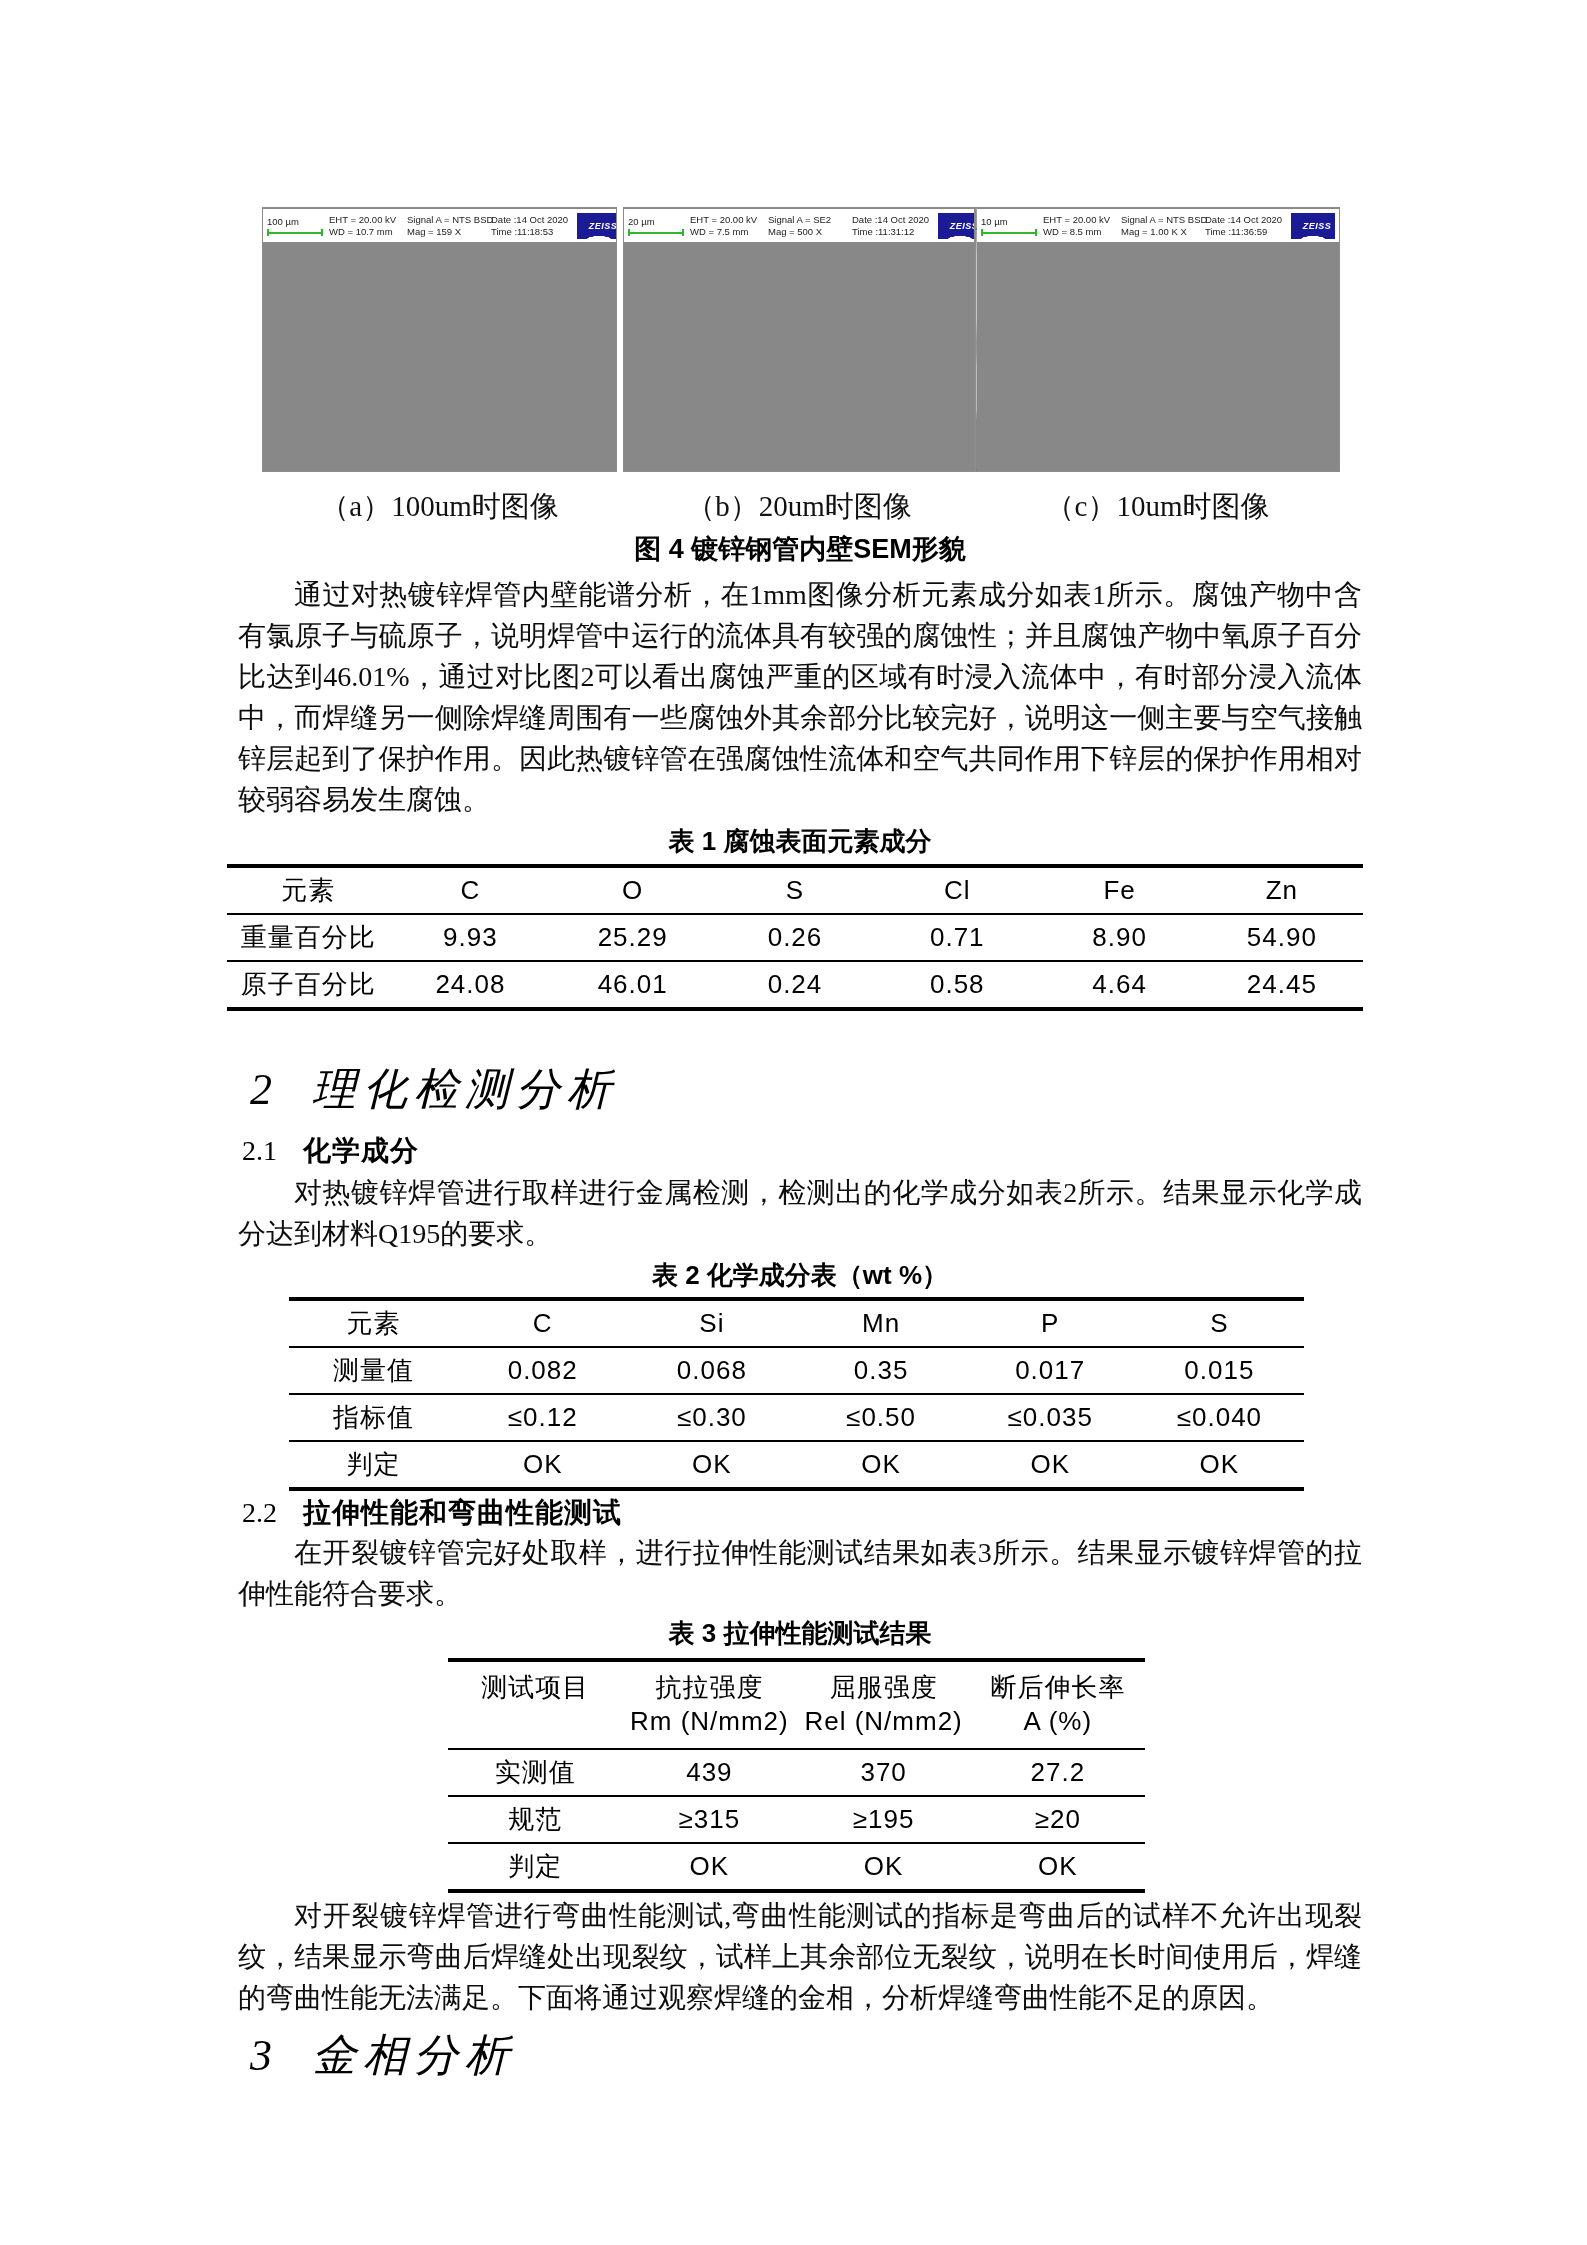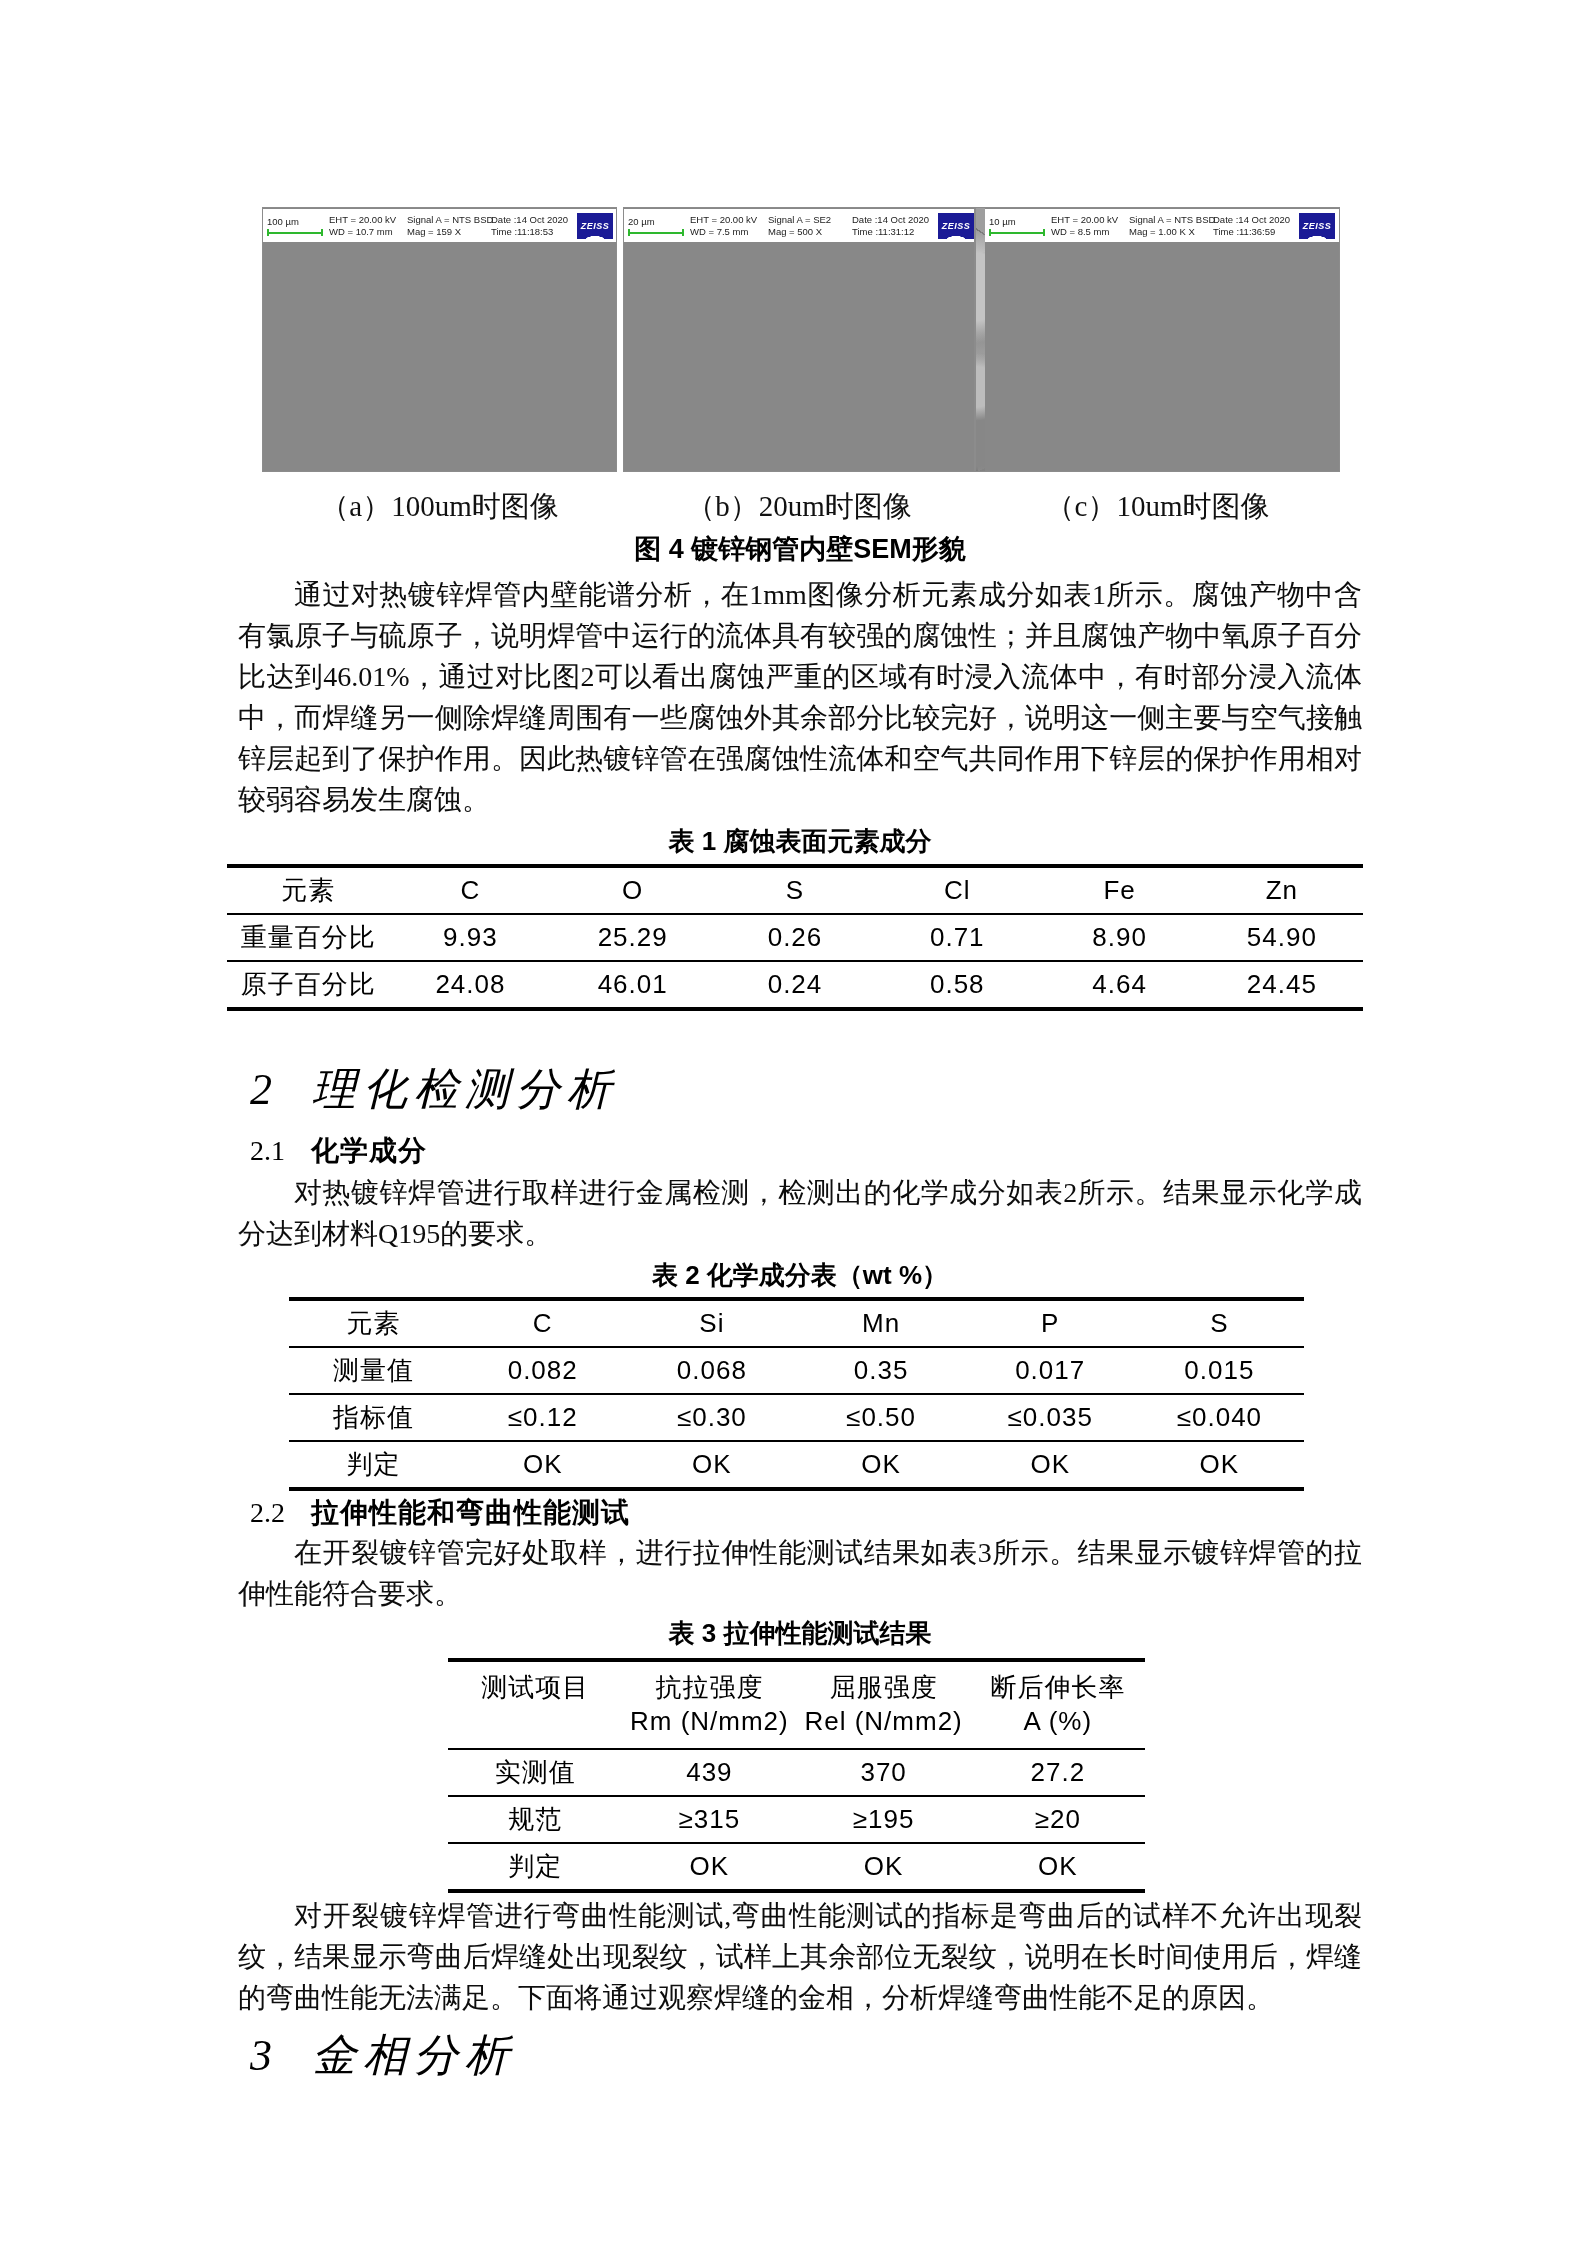--- a/index.html
+++ b/index.html
@@ -42,21 +42,21 @@
             font-family:"Liberation Sans","DejaVu Sans",sans-serif;font-size:9.5px;line-height:12px;
             color:#222;padding:0 4px;white-space:nowrap;overflow:hidden;}
   .scale-wrap{display:flex;flex-direction:column;justify-content:center;width:62px;flex:none;}
   .scalebar{width:52px;height:7px;margin-top:1px;position:relative;
             border-left:2px solid var(--scalebar-green,#2eb82e);border-right:2px solid var(--scalebar-green,#2eb82e);}
   .scalebar::after{content:"";position:absolute;left:0;right:0;top:3px;border-top:2px solid var(--scalebar-green,#2eb82e);}
   .meta-col{display:flex;flex-direction:column;justify-content:center;flex:none;}
   .mc1{width:78px;} .mc2{width:84px;} .mc3{width:86px;}
   .zeiss{margin-left:auto;width:36px;height:26px;flex:none;background:var(--zeiss-blue,#1b1b96);color:#fff;
          font-size:9px;font-weight:bold;font-style:italic;display:flex;align-items:center;justify-content:center;
-         position:relative;letter-spacing:.5px;}
+         position:relative;letter-spacing:.5px;padding-left:8px;}
   .zeiss::after{content:"";position:absolute;bottom:0;left:5px;right:5px;height:5px;
          background:radial-gradient(ellipse 60% 100% at 50% 100%, #fff 0 55%, rgba(255,255,255,0) 60%);}
 
   .sem-caps{display:flex;margin:14px 0 0 24px;font-size:29px;line-height:40px;}
   .sem-caps>div{text-align:center;}
   .cap-a{width:355px;} .cap-b{width:352px;margin-left:6px;} .cap-c{width:365px;}
 
   .figcap{margin-top:4px;text-align:center;font-family:"Liberation Sans","DejaVu Sans",sans-serif;
           font-weight:bold;font-size:27px;line-height:38px;color:#000;}
 
@@ -75,21 +75,21 @@
   .t1{margin:6px 0 0 -11px;width:1136px;}
   .t2{margin:5px 0 0 51px;width:1015px;}
   .t3{margin:8px 0 0 210px;width:697px;}
   .t3 th{vertical-align:top;padding:8px 2px 10px;}
   .t3 th .main,.t3 th .sub{line-height:34px;}
 
   
   .sec1{margin:55px 12px 0;font-weight:normal;font-style:italic;font-size:44px;line-height:48px;color:#000;}
   .sec1 .num{margin-right:40px;}
   .sec1 .ttl{letter-spacing:7px;}
-  .sec2h{margin:18px 12px 0;font-size:28px;line-height:38px;font-weight:normal;color:#000;}
+  .sec2h{margin:18px 4px 0;font-size:28px;line-height:38px;font-weight:normal;color:#000;}
   .sec2h .num{margin-right:26px;font-family:"Liberation Serif","DejaVu Serif",serif;}
   .sec2h .ttl{font-family:"Liberation Sans","DejaVu Sans",sans-serif;font-weight:bold;letter-spacing:1px;}
   #sec3{margin-top:14px;}
   #p21{margin-top:2px;} #p22{margin-top:0;} #p3{margin-top:2px;}
   #sec22{margin-top:3px;} .tcap3{margin-top:2px;}
 </style>
 </head>
 <body>
 
 <div class="page">

